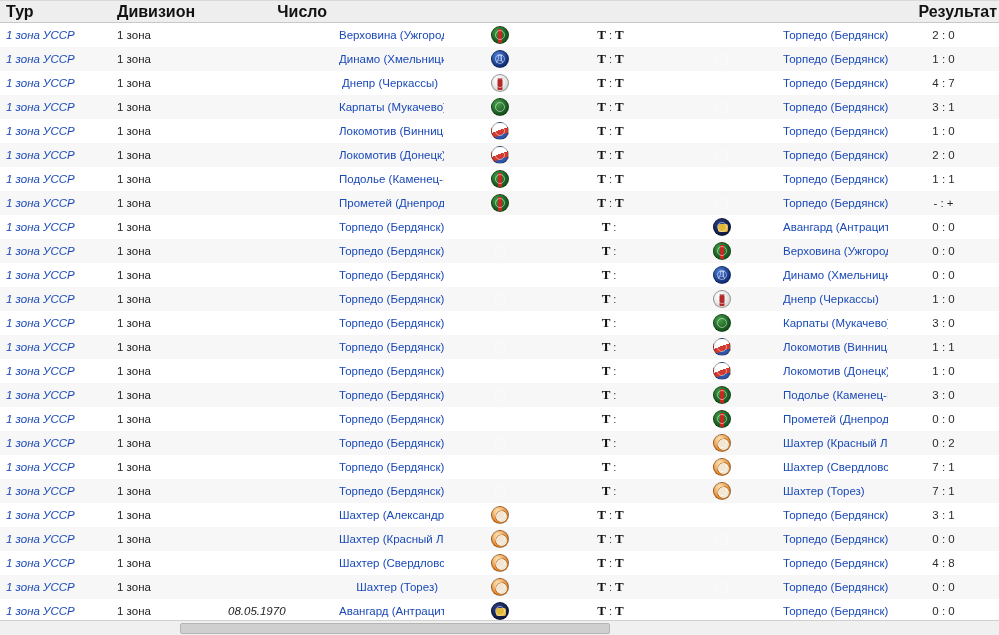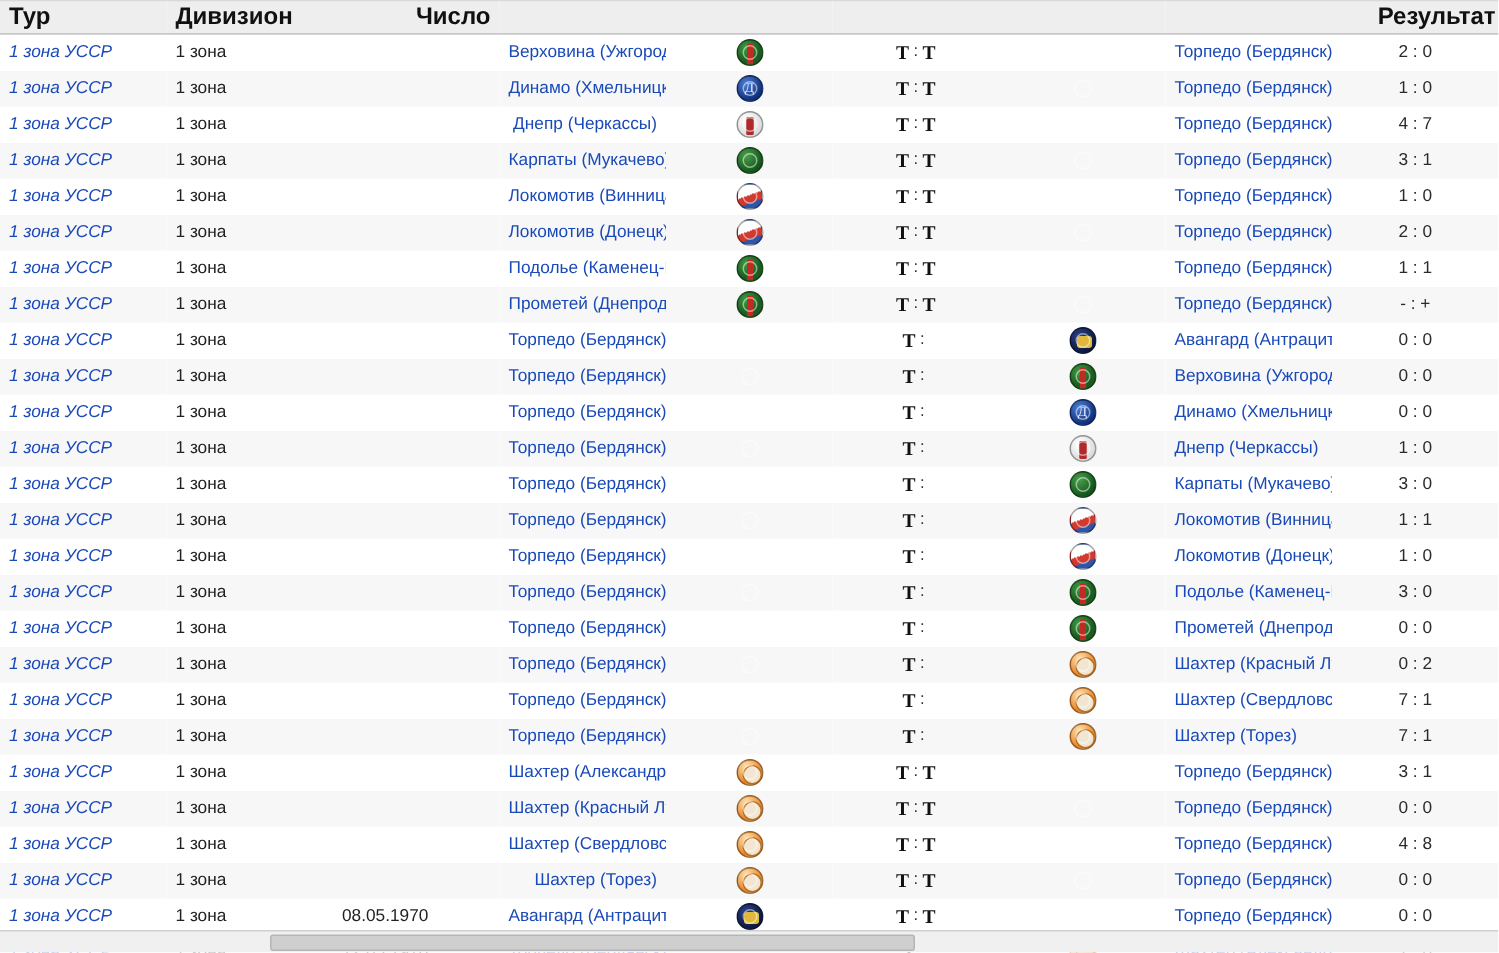--- a/index.html
+++ b/index.html
@@ -44,21 +44,21 @@
 
   table.matches tbody td {
     padding: 0 6px;
     vertical-align: middle;
     white-space: nowrap;
     overflow: hidden;
   }
 
   td.c-tour  { width: 86px; font-style: italic; }
   td.c-div   { width: 82px; }
-  td.c-date  { width: 94px; padding-left: 14px; color: #222; }
+  td.c-date  { width: 94px; padding-left: 14px; color: #222; font-style: italic; }
   td.c-home  { width: 262px; text-align: right; padding-right: 8px; }
   td.c-hlogo { width: 26px; text-align: center; padding: 0; }
   td.c-sep   { width: 50px; text-align: center; padding: 0; color: #444; }
   td.c-alogo { width: 26px; text-align: center; padding: 0; }
   td.c-away  { width: 262px; text-align: left; padding-left: 8px; }
   td.c-res   { text-align: center; padding-right: 18px; color: #2a2a2a; }
 
   a.lnk {
     color: #1a49b8;
     text-decoration: none;

